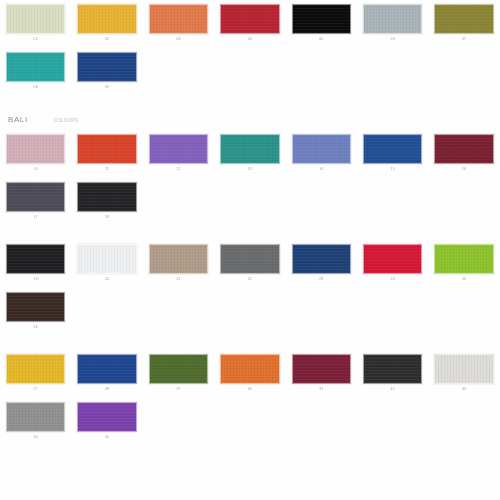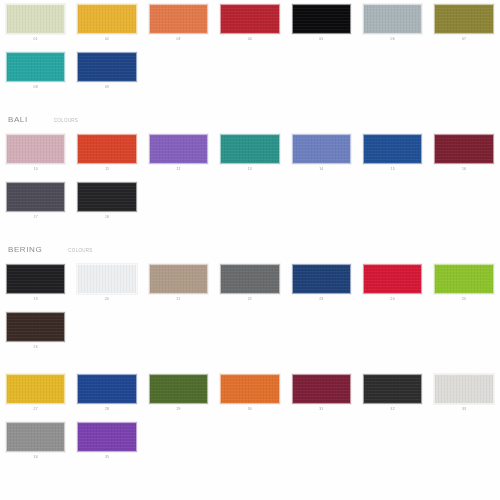--- a/index.html
+++ b/index.html
@@ -196,24 +196,20 @@
         </div>
         <div class="swatch-cell">
           <div class="swatch-chip" style="background: rgb(36, 36, 38);"></div>
           <div class="swatch-caption">18</div>
         </div>
       </div>
       <div class="spacer-sm"></div>
     </div>
     <div class="section">
       <div class="spacer-md"></div>
-      <div class="section-header">
-        <span class="section-title">BERING</span>
-        <span class="section-sub">COLOURS</span>
-      </div>
       <div class="swatch-row">
         <div class="swatch-cell">
           <div class="swatch-chip" style="background: rgb(32, 31, 33);"></div>
           <div class="swatch-caption">19</div>
         </div>
         <div class="swatch-cell">
           <div class="swatch-chip" style="background: rgb(238, 239, 241);"></div>
           <div class="swatch-caption">20</div>
         </div>
         <div class="swatch-cell">

